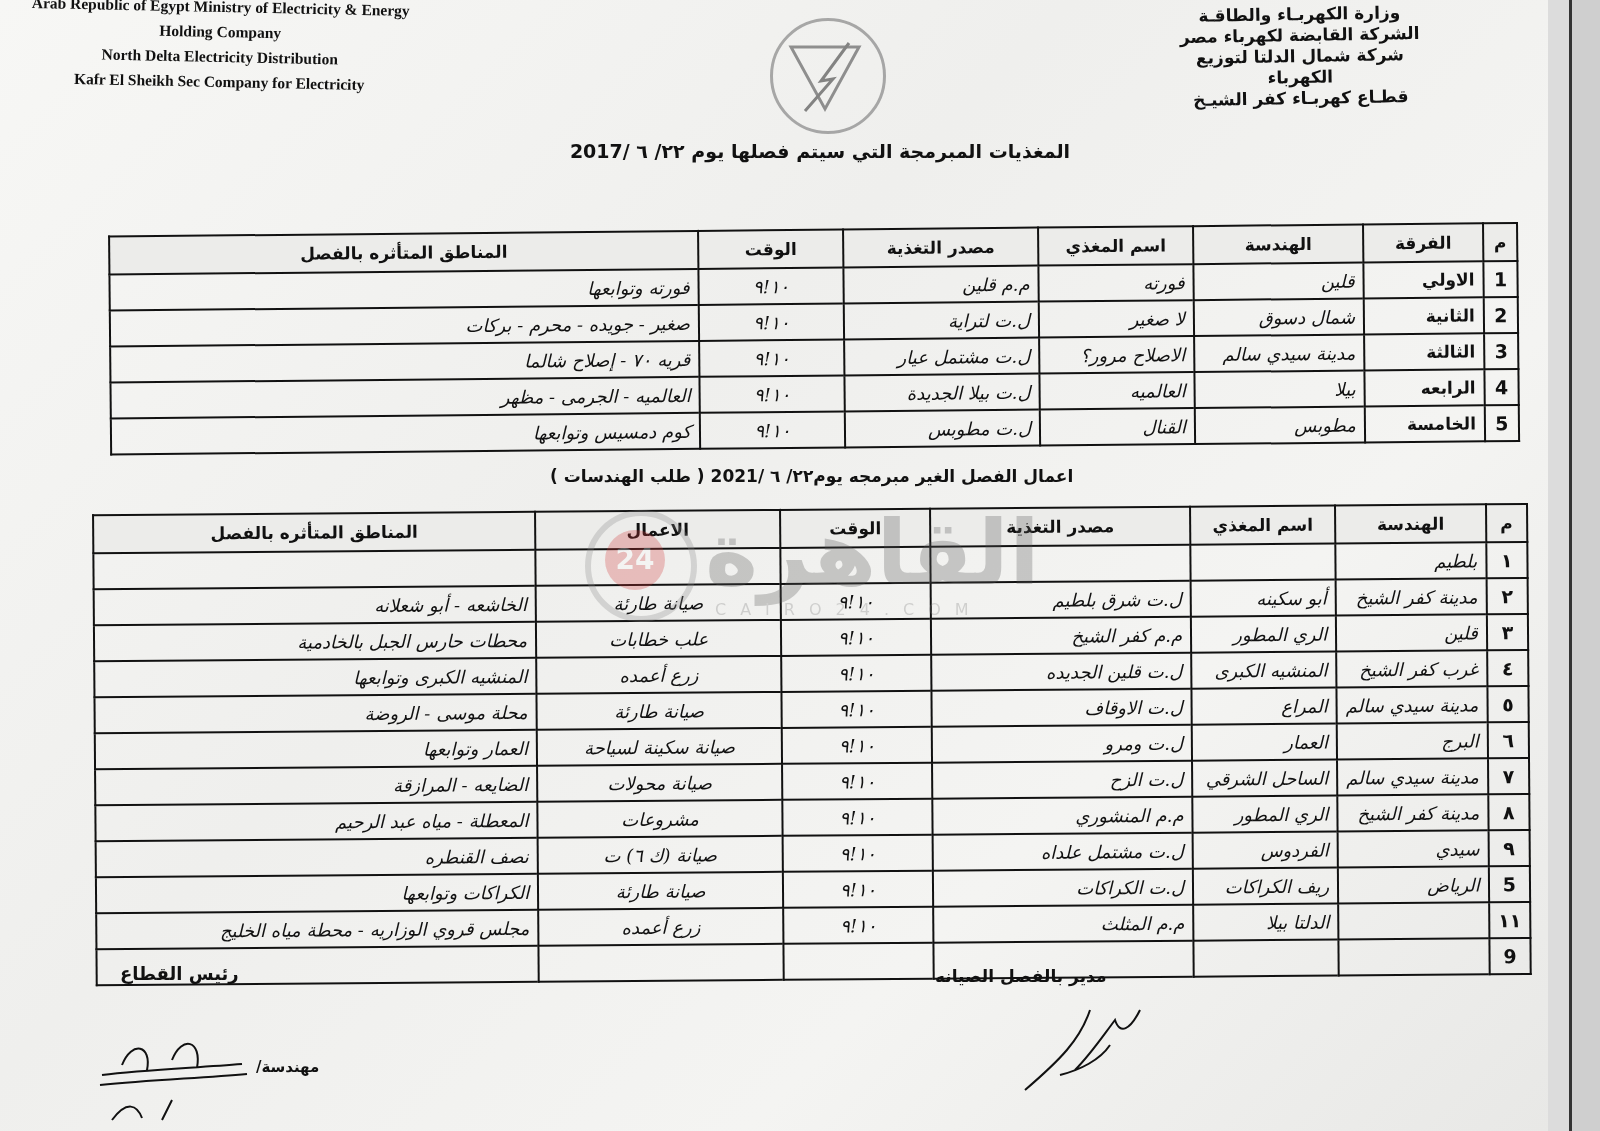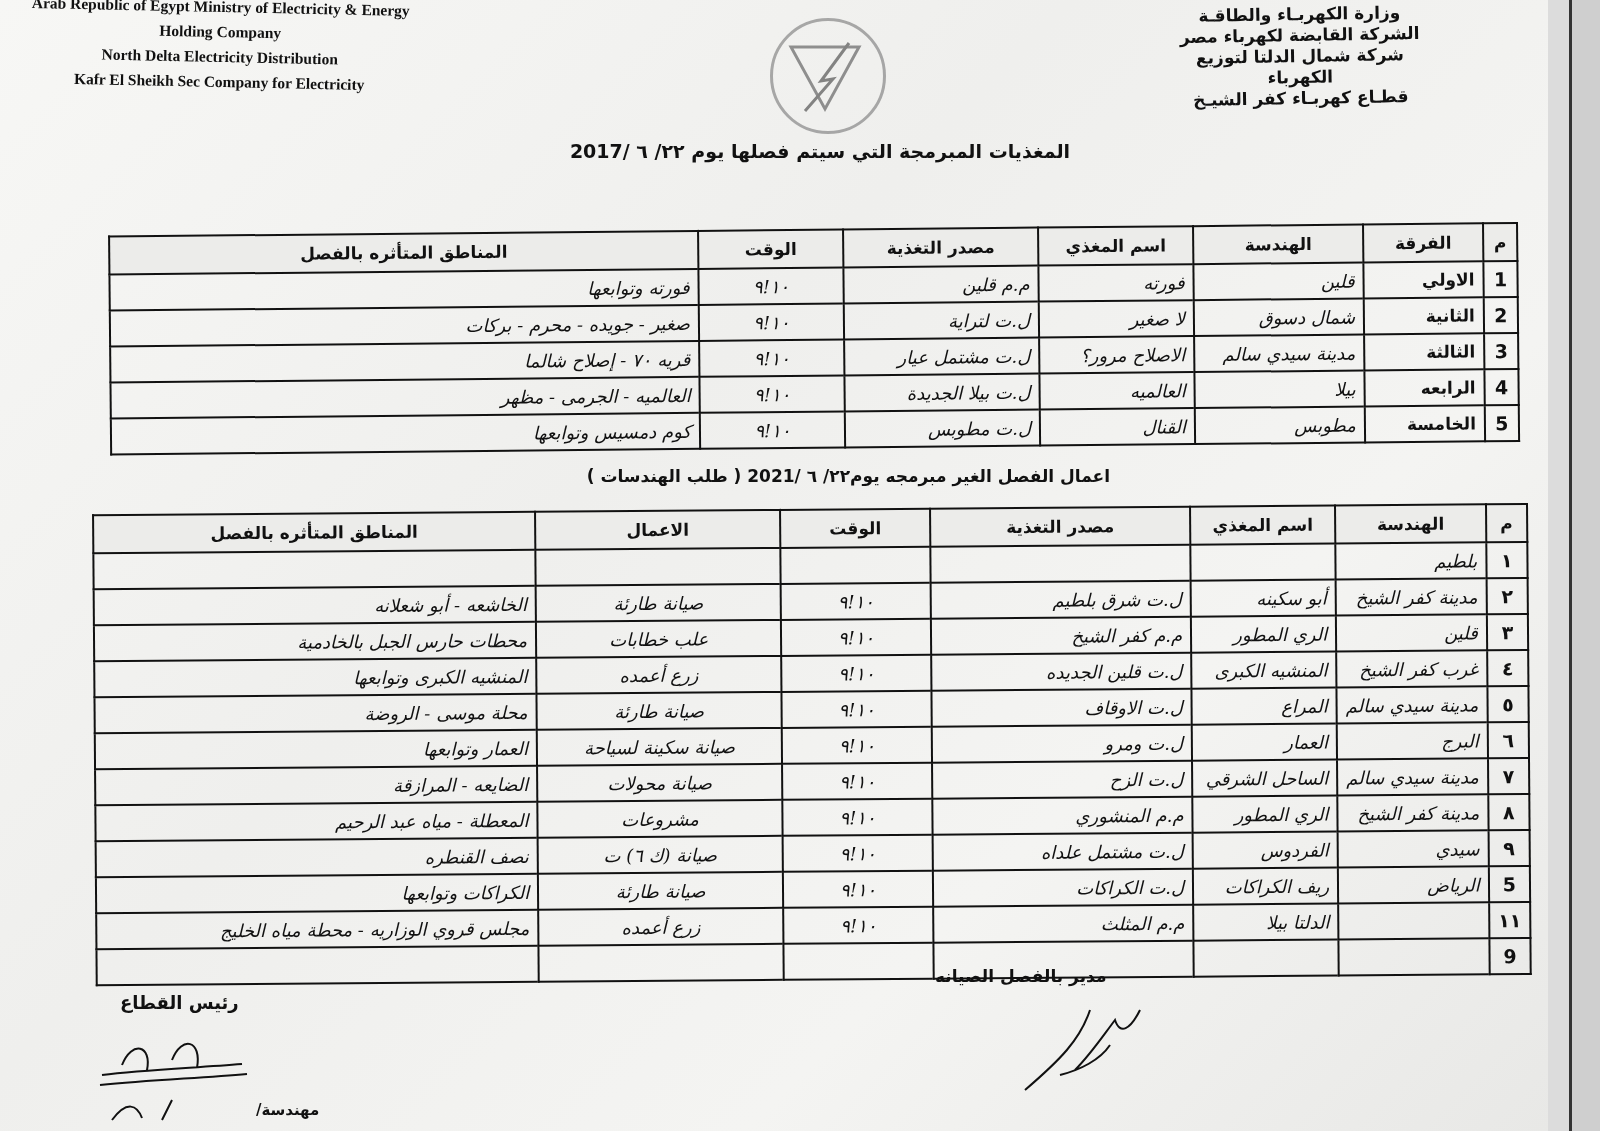--- a/index.html
+++ b/index.html
@@ -18,29 +18,29 @@
   .logo svg{position:absolute;left:12px;top:14px;}
   .title{position:absolute;left:560px;top:140px;width:520px;direction:rtl;text-align:center;font-weight:bold;font-size:19px;}
   table{border-collapse:collapse;direction:rtl;position:absolute;}
   td,th{border:2px solid #111;padding:0 8px;white-space:nowrap;overflow:hidden;}
   th{font-weight:bold;font-size:17px;height:36px;background:#ececea;}
   td{height:34px;font-size:17px;}
   td.hand{font-family:"DejaVu Serif","Liberation Serif",serif;font-style:italic;font-size:18px;}
   td.num{font-weight:bold;text-align:center;font-size:19px;}
   .t1{left:108px;top:222px;width:1410px;transform:rotate(-0.55deg);transform-origin:right top;}
   .t2{left:92px;top:503px;width:1436px;transform:rotate(-0.45deg);transform-origin:right top;}
-  .sub{position:absolute;left:550px;top:466px;width:560px;direction:rtl;text-align:right;font-weight:bold;font-size:17px;}
+  .sub{position:absolute;left:550px;top:466px;width:560px;direction:rtl;text-align:left;font-weight:bold;font-size:17px;}
   .wm{position:absolute;left:575px;top:500px;width:440px;height:120px;opacity:.28;pointer-events:none;}
   .wm .circ{position:absolute;left:10px;top:10px;width:100px;height:100px;border-radius:50%;border:6px solid #888;}
   .wm .red{position:absolute;left:30px;top:30px;width:60px;height:60px;border-radius:50%;background:#d23a3a;color:#fff;font-weight:bold;font-size:28px;line-height:60px;text-align:center;}
   .wm .word{position:absolute;left:130px;top:0;font-size:90px;font-weight:bold;color:#555;direction:rtl;}
   .wm .dom{position:absolute;left:140px;top:100px;font-size:16px;letter-spacing:14px;color:#777;}
   .sig-right{position:absolute;left:935px;top:966px;direction:rtl;font-weight:bold;font-size:17px;}
-  .sig-left{position:absolute;left:120px;top:992px;direction:rtl;font-weight:bold;font-size:18px;}
-  .sig-eng{position:absolute;left:256px;top:1058px;direction:rtl;font-weight:bold;font-size:15px;margin-top:43px;}
+  .sig-left{position:absolute;left:120px;top:963px;direction:rtl;font-weight:bold;font-size:18px;}
+  .sig-eng{position:absolute;left:256px;top:1058px;direction:rtl;font-weight:bold;font-size:15px;}
   .scribble{position:absolute;}
 </style>
 </head>
 <body>
 
 <div class="edge-bg"></div>
 <div class="paper">
 
   <div class="en-head">
     <div>Arab Republic of Egypt  Ministry of Electricity &amp; Energy</div>
@@ -259,20 +259,26 @@
           <td class="hand"></td>
           <td class="hand"></td>
           <td class="hand"></td>
           <td class="hand" style="text-align:center"></td>
           <td class="hand" style="text-align:center"></td>
           <td class="hand"></td>
         </tr>
   </tbody>
     </table>
 
+  <div class="wm">
+    <div class="circ"></div>
+    <div class="red">24</div>
+    <div class="word">القاهرة</div>
+    <div class="dom">CAIRO24.COM</div>
+  </div>
 
   <div class="sig-right">مدير بالفصل الصيانه</div>
   <svg class="scribble" style="left:1020px;top:1000px" width="130" height="95">
     <path d="M5,90 C40,60 60,40 70,10 M55,70 C70,55 80,40 95,20 C100,35 110,30 120,10 M40,75 C60,70 80,60 90,45" fill="none" stroke="#111" stroke-width="2"></path>
   </svg>
 
   <div class="sig-left">رئيس القطاع</div>
   <div class="sig-eng">مهندسة/</div>
   <svg class="scribble" style="left:92px;top:1030px" width="160" height="95">
     <path d="M10,45 C50,40 100,38 150,34 M8,55 C60,50 110,48 155,44 M30,35 C40,10 60,15 55,40 M80,30 C90,5 110,10 105,38 M20,90 C35,70 45,75 50,88 M70,90 L80,70" fill="none" stroke="#111" stroke-width="2"></path>

